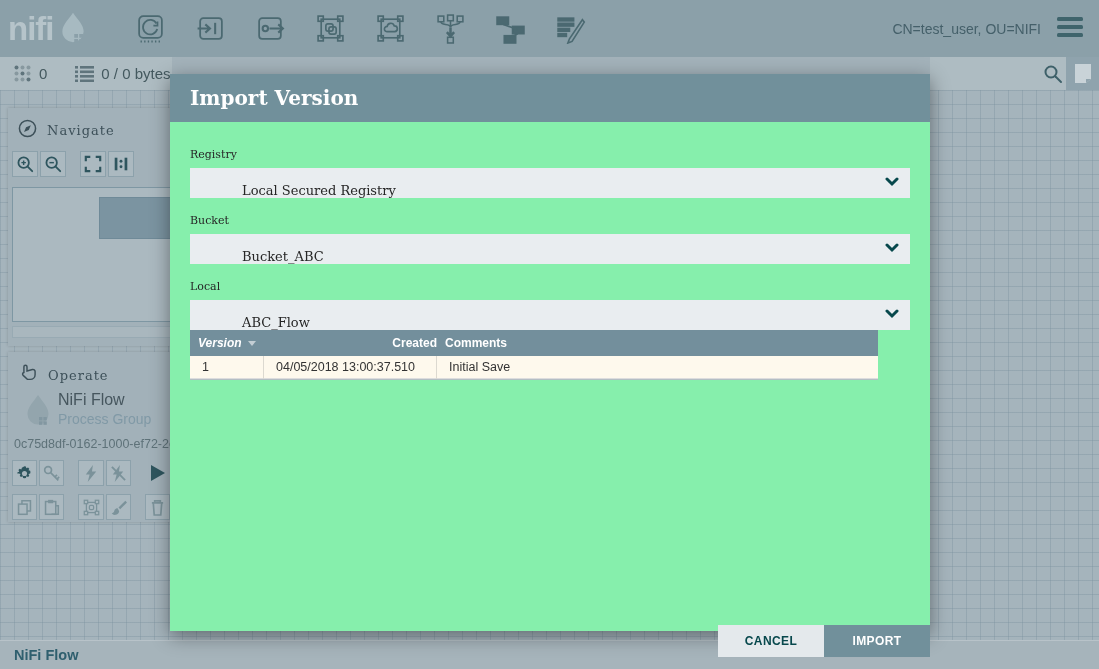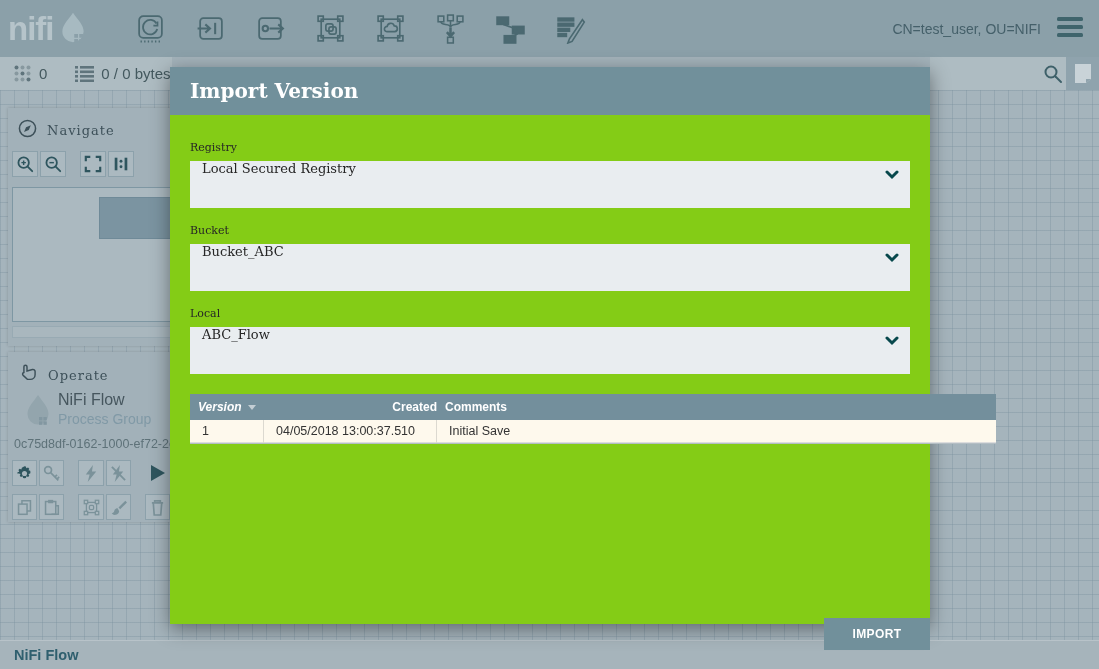--- a/index.html
+++ b/index.html
@@ -55,33 +55,33 @@
   .op-texts { margin-left:50px; }
   .op-name { font-size:16px; color:#46565E; }
   .op-type { font-size:14px; color:#8099A6; margin-top:2px; }
   .op-id { font-size:12.5px; color:#5E7279; margin:10px 0 0 6px; white-space:nowrap; width:220px; }
   .op-buttons { display:flex; margin:9px 0 0 4px; }
   .op-buttons2 { display:flex; margin:8px 0 0 4px; }
   .dis { opacity:.38; }
   .borderless { border-color:transparent; background:transparent; }
 
   
-  .dialog { position:absolute; left:170px; top:67px; width:760px; height:557px; background:#84cc16;
+  .dialog { position:absolute; left:170px; top:74px; width:760px; height:557px; background:#86efac;
             box-shadow:0 5px 18px rgba(0,0,0,.42); z-index:50; }
   .dialog-header { height:48px; background:#71909B; display:flex; align-items:center; }
   .dialog-title { color:#FFFFFF; font-size:20px; font-weight:bold; margin-left:20px; }
   .dialog-body { position:relative; height:509px; padding:0 20px; }
   .field-label { font-size:11px; color:#262626; margin-top:26px; }
   .field-label + .combo { margin-top:7px; }
-  .combo { position:relative; height:47px; background:#E9EDF0; display:flex; align-items:flex-start; cursor:pointer; }
+  .combo { position:relative; height:30px; background:#E9EDF0; display:flex; align-items:flex-end; cursor:pointer;padding-left:40px; }
   .combo-value { font-size:13px; color:#262626; margin-left:12px; }
   .combo-chevron { position:absolute; right:11px; top:9px; }
   .field-label.next { margin-top:16px; }
 
-  .version-table { margin-top:20px; width:806px; border-bottom:1px solid #B4BEC4; }
+  .version-table { width:688px; border-bottom:1px solid #B4BEC4; }
   .vt-header { display:flex; height:26px; background:#738F9C; align-items:center; }
   .vt-h { color:#FFFFFF; font-size:12px; font-weight:bold; padding-left:8px; display:flex; align-items:center; gap:6px; }
   .vt-h.sorted { font-style:italic; }
   .sort-arrow { width:0; height:0; border-left:4px solid transparent; border-right:4px solid transparent; border-top:5px solid #C3CED4; }
   .vt-row { display:flex; height:23px; background:#FEF9ED; align-items:center; border-bottom:1px solid #DDDDDD; cursor:pointer; }
   .vt-c { font-size:12.5px; color:#333333; padding-left:12px; height:23px; line-height:23px; border-right:1px solid #DCD9D0; }
   .col-version { width:74px; }
   .col-created { width:173px;justify-content:flex-end; }
   .col-comments { flex:1; border-right:none; }
 
@@ -404,20 +404,21 @@
         </div>
       </div>
       <div class="vt-row">
         <div class="vt-c col-version">1</div>
         <div class="vt-c col-created">04/05/2018 13:00:37.510</div>
         <div class="vt-c col-comments">Initial Save</div>
       </div>
     </div>
 
     <div class="dialog-buttons">
+      <button class="dlg-btn btn-cancel">CANCEL</button>
       <button class="dlg-btn btn-import">IMPORT</button>
     </div>
   </div>
 </div>
 
 <div class="app-footer">
   <span class="breadcrumb-text">NiFi Flow</span>
 </div>
 
 </body></html>

